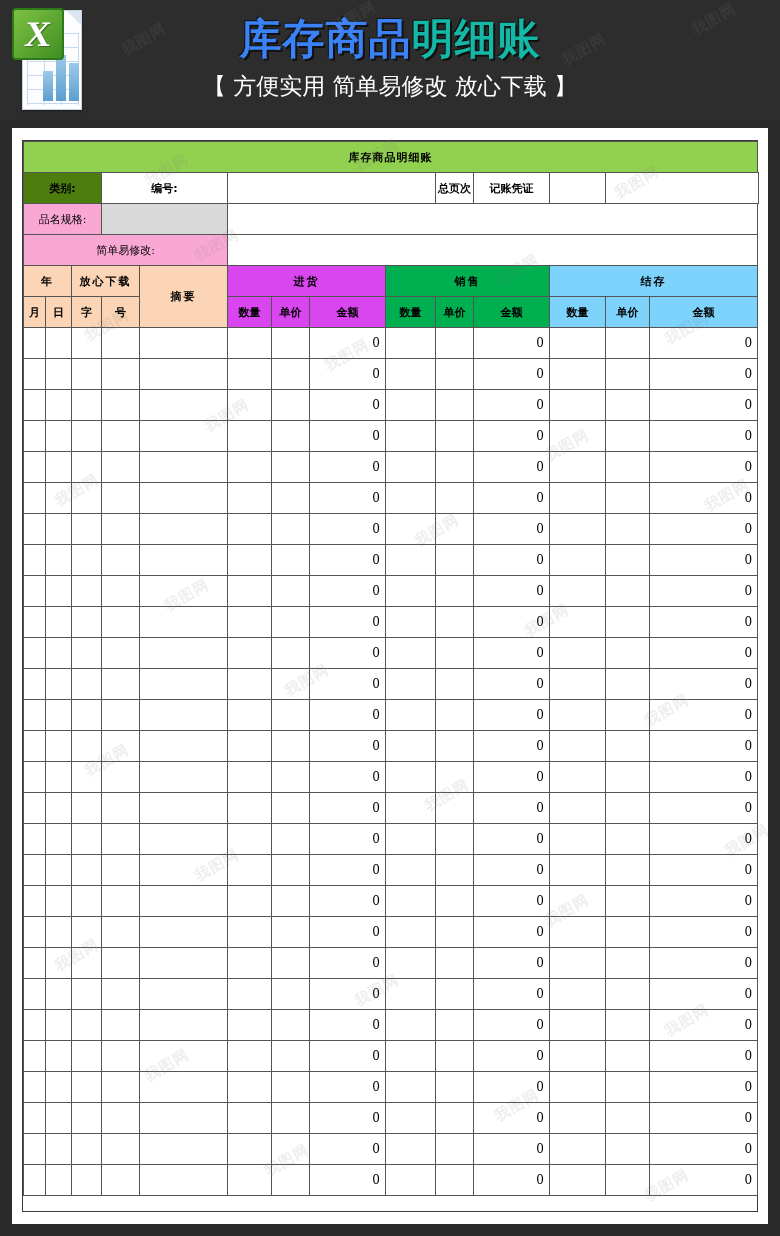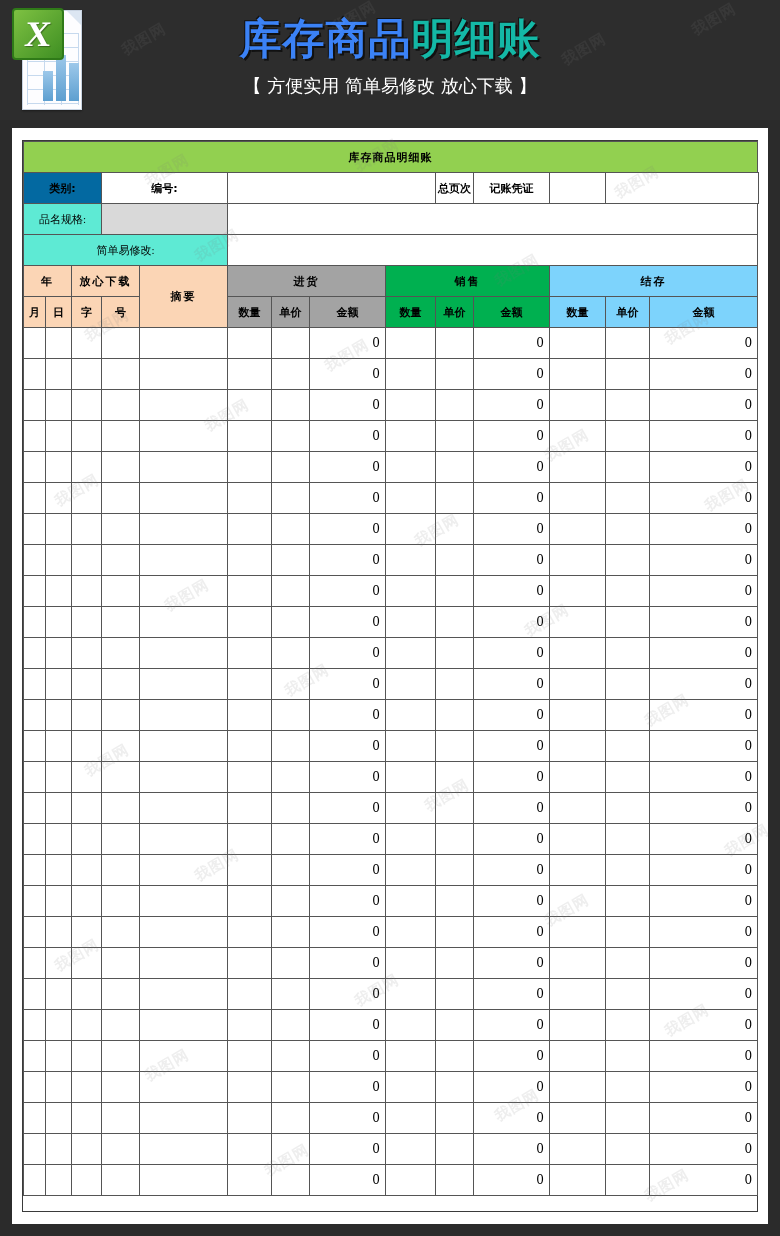--- a/index.html
+++ b/index.html
@@ -58,21 +58,21 @@
     font-size:42px;
     line-height:50px;
     letter-spacing:1px;
     white-space:nowrap;
   }
   #banner-title .p1 { color:#3b82f6; text-shadow:2px 2px 0 #111, -1px -1px 0 #111; }
   #banner-title .p2 { color:#14b8a6; text-shadow:2px 2px 0 #111, -1px -1px 0 #111; }
   #banner-sub {
     position:absolute; left:0; top:72px; width:780px;
     text-align:center;
-    color:#ffffff; font-size:18px; line-height:28px;
+    color:#ffffff; font-size:23px; line-height:28px;
     font-family:"DejaVu Sans","Liberation Sans",sans-serif;
     white-space:nowrap;
   }
 
   
   #page {
     position:absolute; left:12px; top:128px;
     width:756px; height:1096px;
     background:#ffffff;
   }
@@ -105,29 +105,29 @@
   td.title-cell {
     background:#92d050;
     height:40px;
     font-size:17px;
     font-weight:bold;
     letter-spacing:1px;
     border:1px solid #4a4a4a;
   }
 
   
-  td.lbl-red   { color:#ff0000; font-weight:bold; font-size:12px; text-align:left; padding-left:6px; background:#0369a1;}
+  td.lbl-red   { color:#ff0000; font-weight:bold; font-size:12px; text-align:left; padding-left:6px; background:#4d7c0f;}
   td.lbl-red-c { color:#ff0000; font-weight:bold; font-size:12px; text-align:center; background:#fff;}
-  td.lbl-blk   { color:#000; font-size:12px; text-align:left; padding-left:6px; background:#5eead4;font-family:Liberation Serif, serif;}
+  td.lbl-blk   { color:#000; font-size:12px; text-align:left; padding-left:6px; background:#f9a8d4;}
   td.blank-w   { background:#fff; }
   td.blank-g   { background:#d9d9d9; }
 
   
   td.h-peach { background:#fbd5b5; font-weight:bold; font-size:12px; }
-  td.h-yellow{ background:#a3a3a3; font-weight:bold; font-size:12px; }
+  td.h-yellow{ background:#d946ef; font-weight:bold; font-size:12px; }
   td.h-green { background:#00b050; font-weight:bold; font-size:12px; }
   td.h-blue  { background:#7dd3fc; font-weight:bold; font-size:12px; }
   td.grp     { font-size:13px; letter-spacing:2px; height:26px;}
   td.sub     { height:26px; }
 
   td.data { background:#fff; height:31px; }
   td.data.amt { text-align:right; padding-right:5px; font-size:12px; font-family:"DejaVu Serif","Liberation Serif",serif; }
 
   
   .wm {

